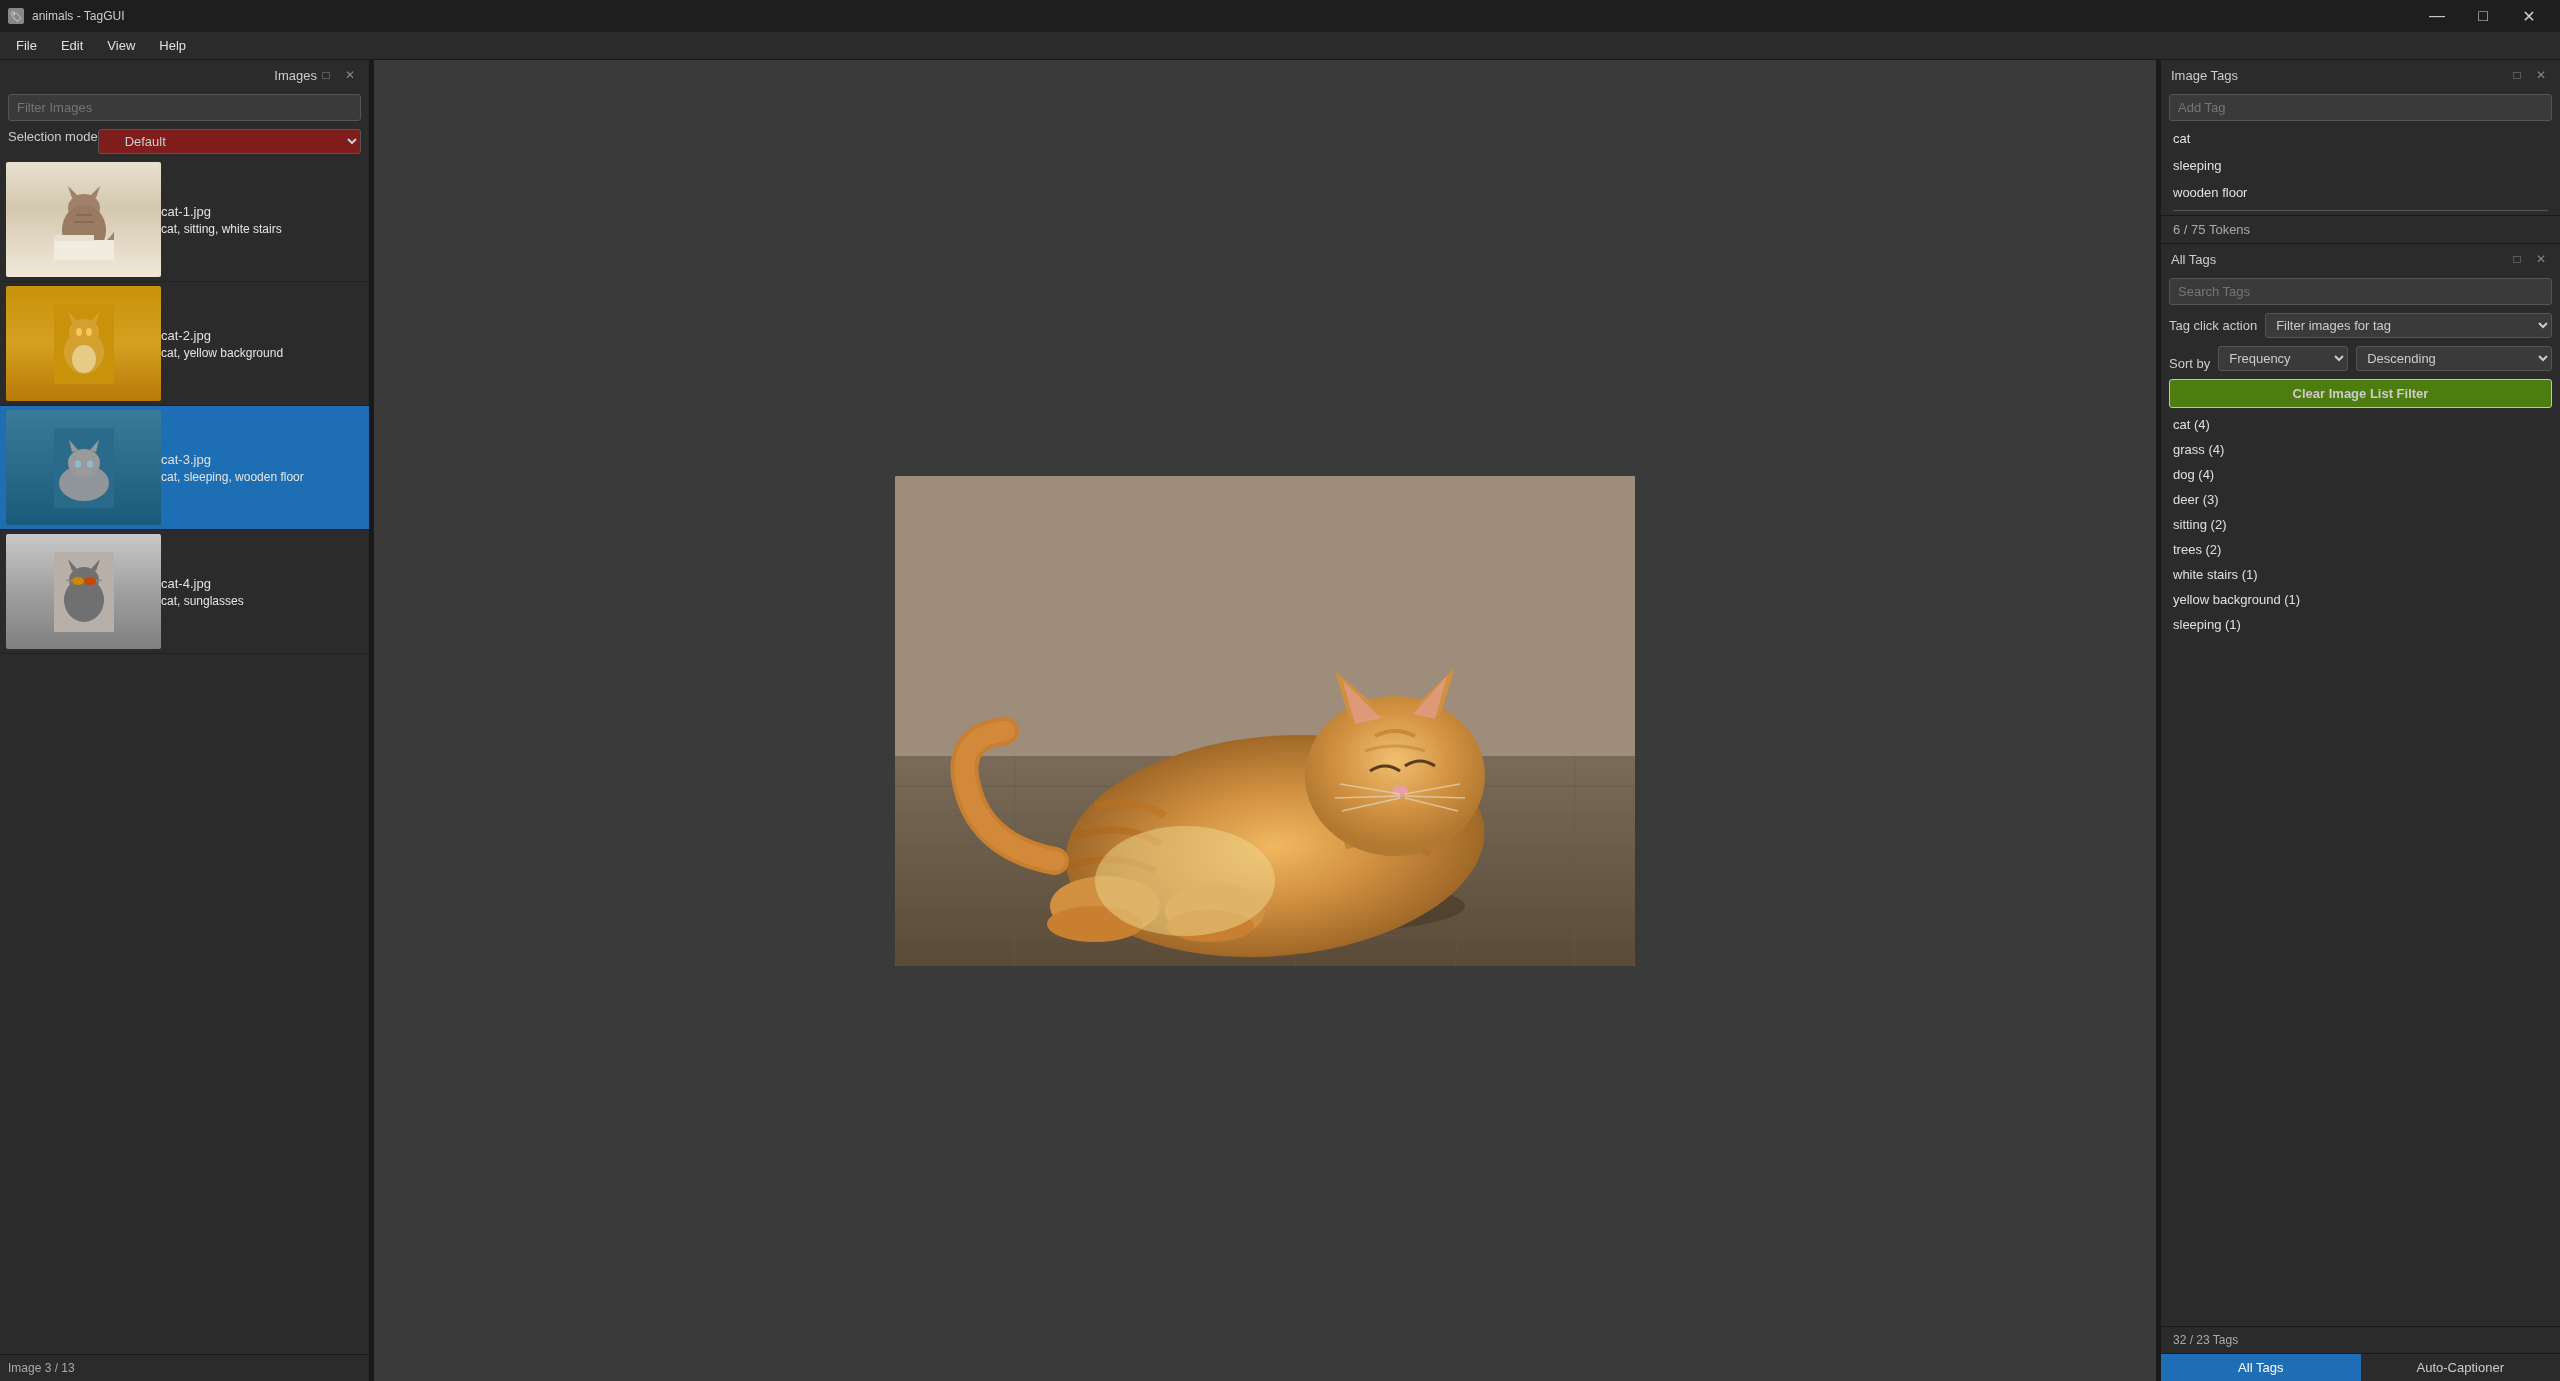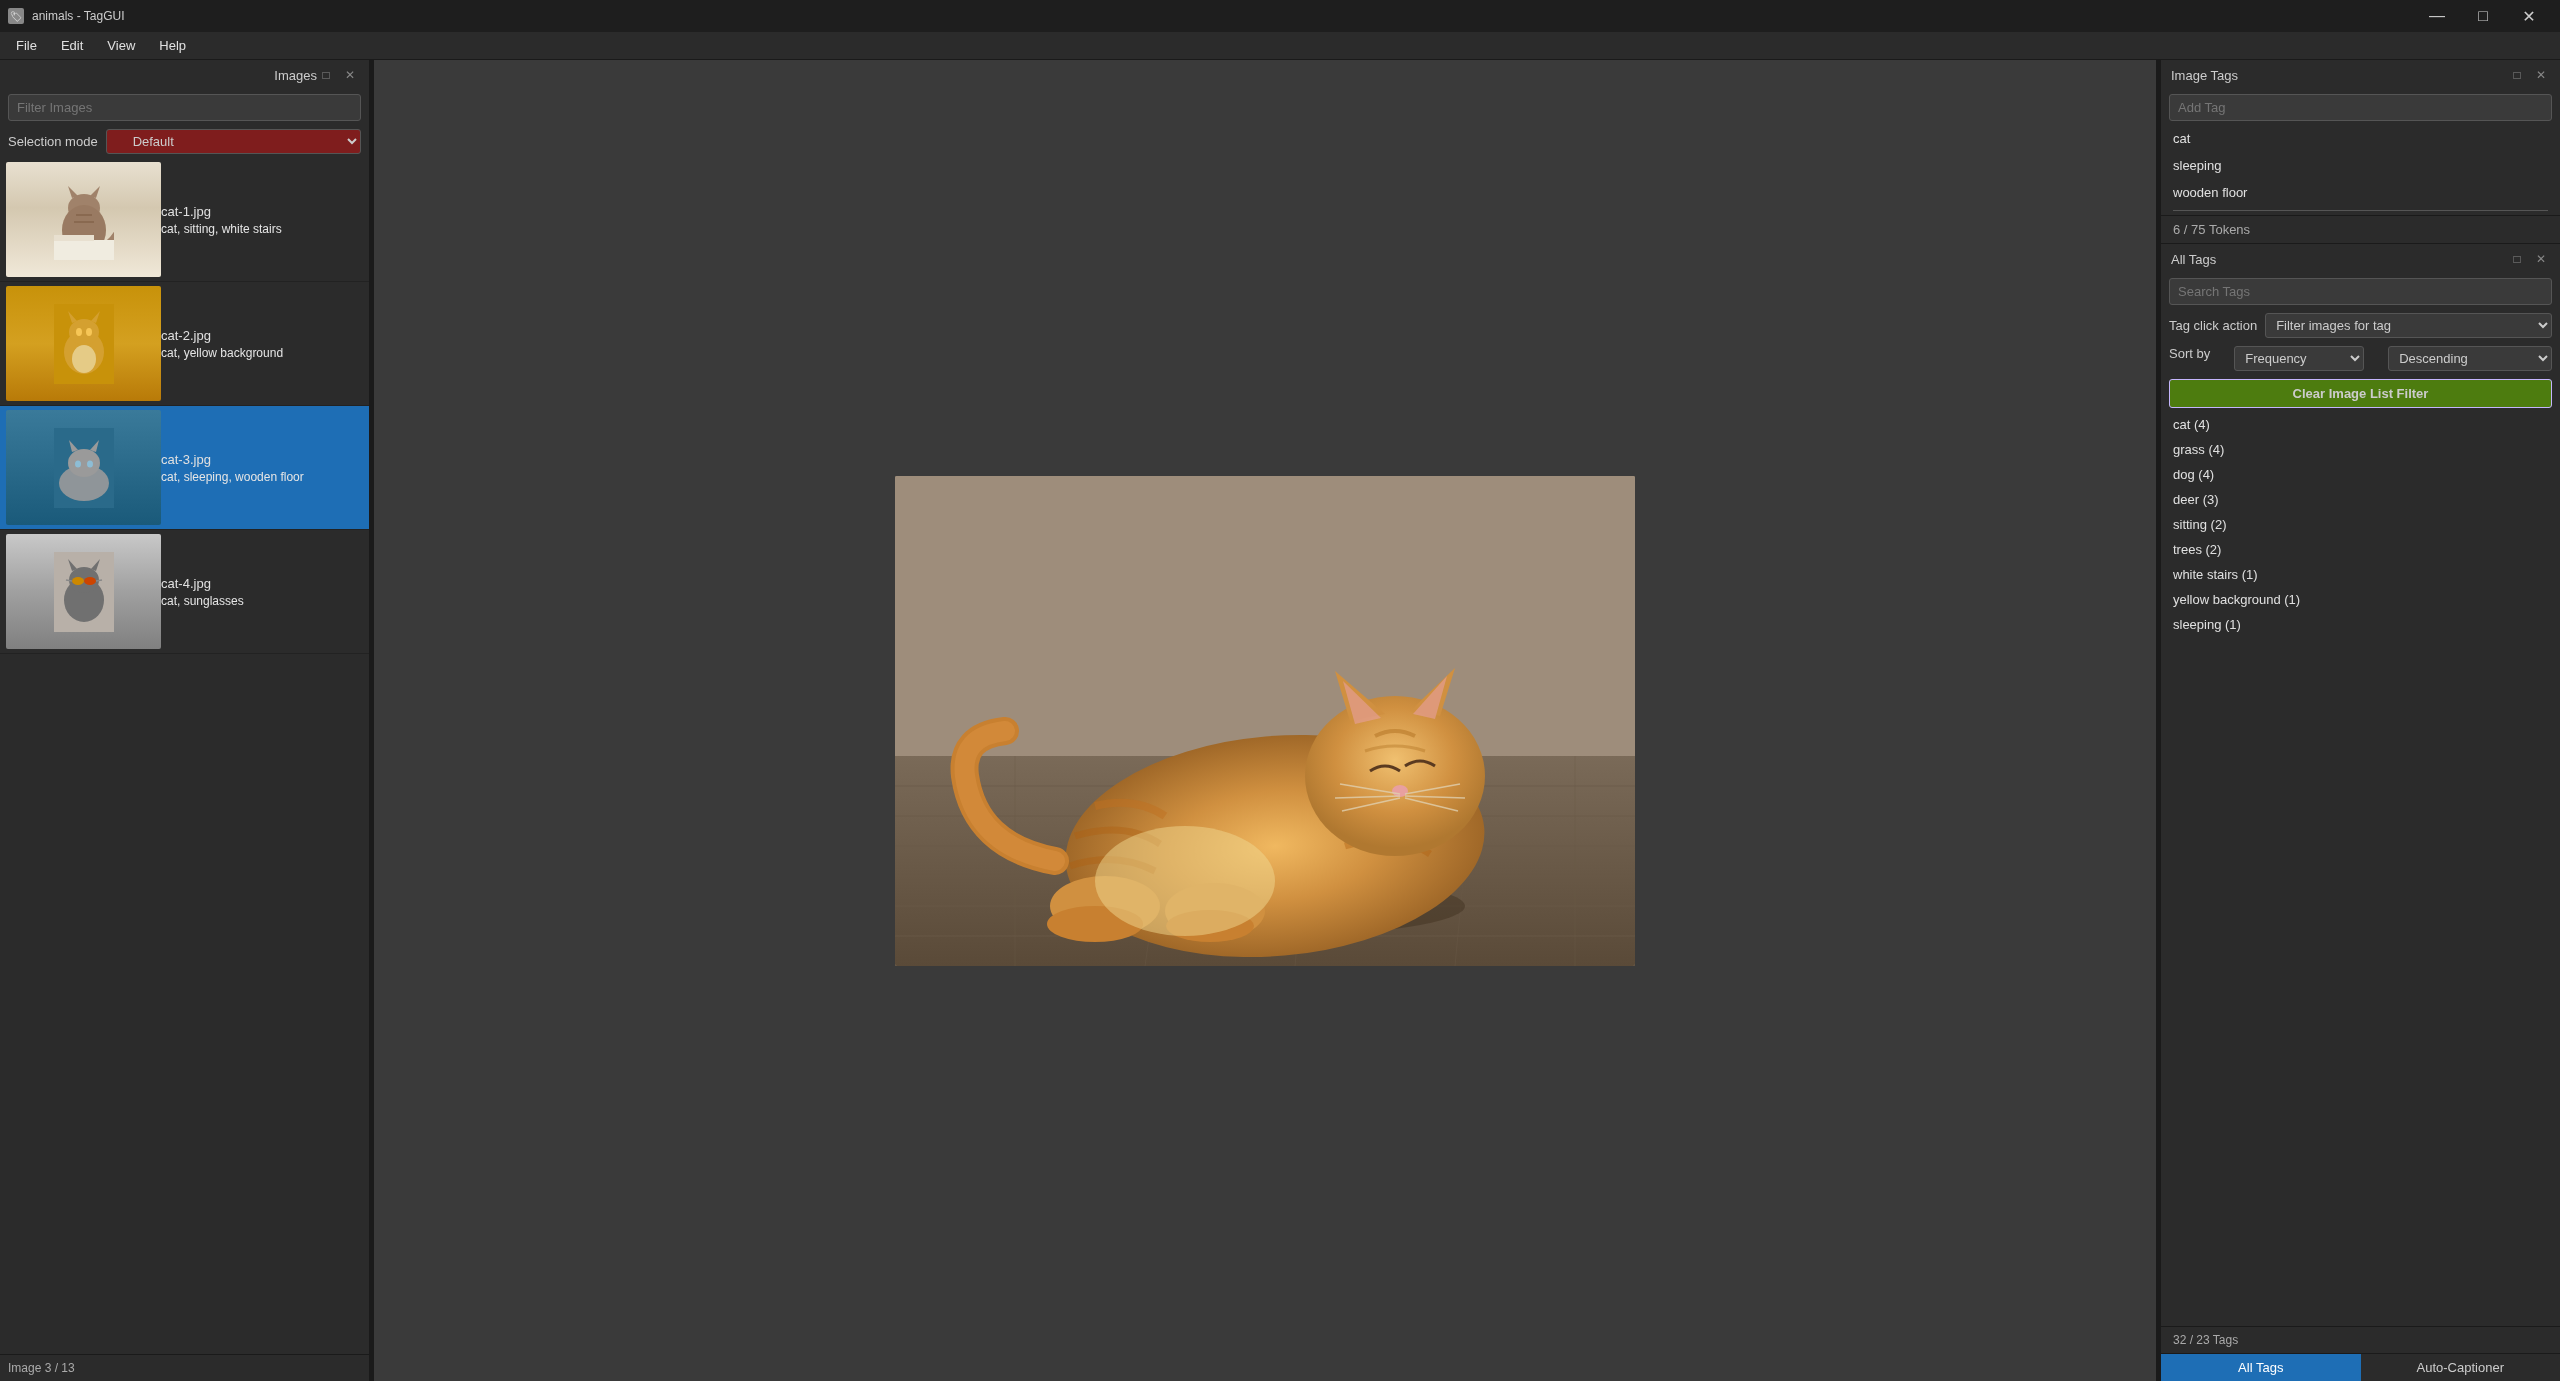--- a/index.html
+++ b/index.html
@@ -124,23 +124,21 @@
       border: 1px solid #555;
       border-radius: 3px;
       color: #ccc;
       padding: 5px 8px;
       font-size: 13px;
       width: calc(100% - 16px);
     }
 
     #selection-mode-row {
       display: flex;
-      align-items: center;
       padding: 4px 8px;
-      gap: 8px;
     }
     #selection-mode-label {
       font-size: 13px;
       color: #ccc;
       white-space: nowrap;
     }
     #selection-mode-select {
       flex: 1;
       background: #7f1d1d;
       border: 1px solid #555;
@@ -319,23 +317,23 @@
       background: #3a3a3a;
       border: 1px solid #555;
       border-radius: 3px;
       color: #ccc;
       padding: 3px 6px;
       font-size: 13px;
     }
 
     #sort-by-row {
       display: flex;
-      align-items: flex-start;
+      align-items: flex-end;
       padding: 4px 8px;
-      gap: 24px;
+      gap: 8px;
     }
     #sort-by-label {
       font-size: 13px;
       color: #ccc;
       white-space: nowrap;
     }
     #sort-by-select {
       background: #3a3a3a;
       border: 1px solid #555;
       border-radius: 3px;

